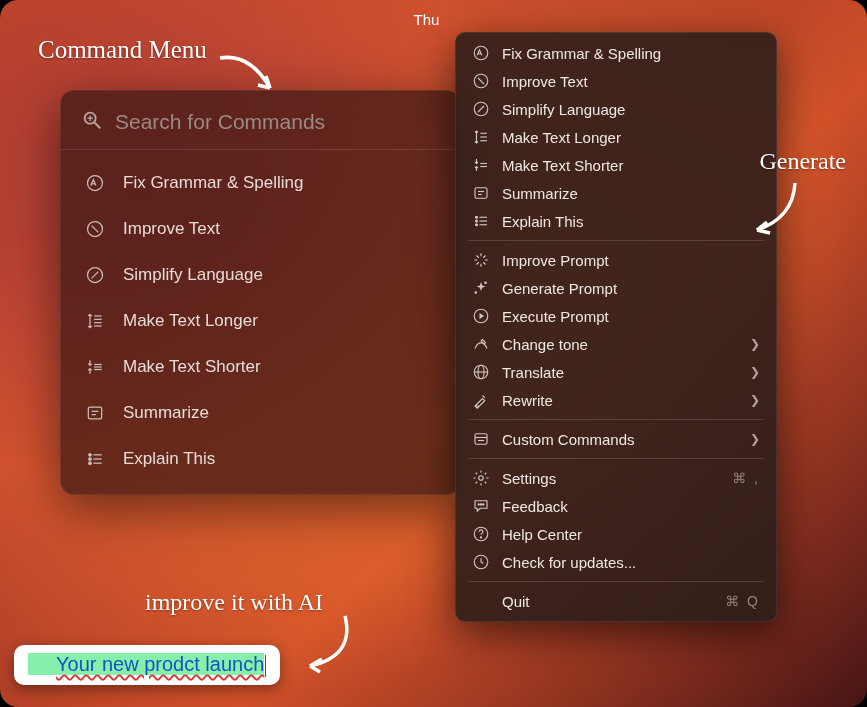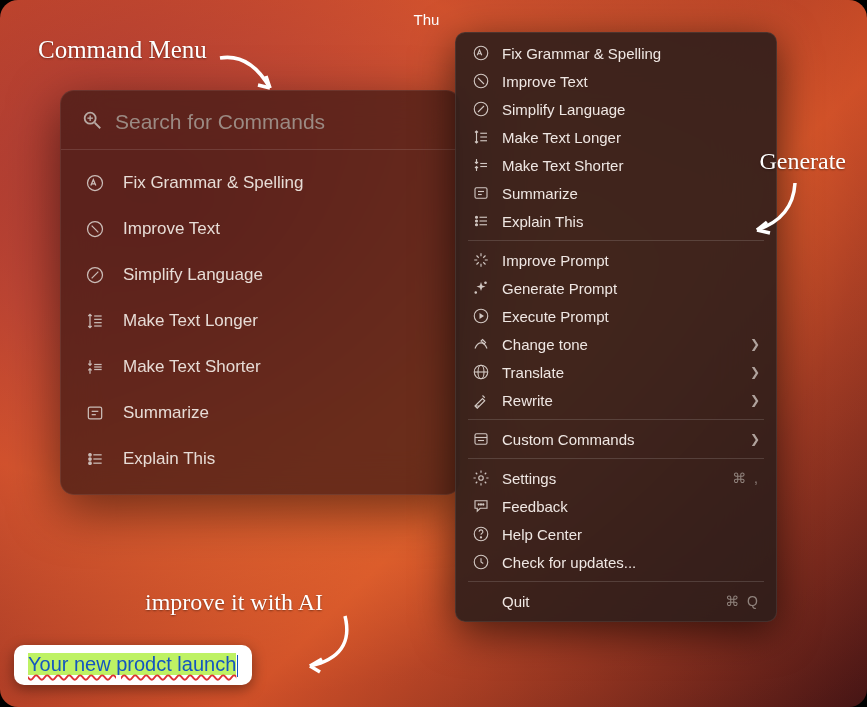--- a/index.html
+++ b/index.html
@@ -122,23 +122,24 @@
     left: 14px; bottom: 22px;
     background:#fff;
     border-radius:10px;
     padding:8px 14px;
     font-size:20px;
     color:#1455c0;
     z-index:15;
     box-shadow: 0 4px 14px rgba(0,0,0,0.4);
   }
   .text-chip .sel {
-    background:#bef264;
+    background:#86efac;
     text-decoration: underline wavy #d33 1.5px;
     text-underline-offset: 3px;
+    padding-left: 28px;
   }
   .text-chip .caret {
     display:inline-block; width:1px; height:22px; background:#1455c0; vertical-align:middle; margin-left:1px;
   }
 </style>
 </head>
 <body>
 
 <div class="desktop">
 

